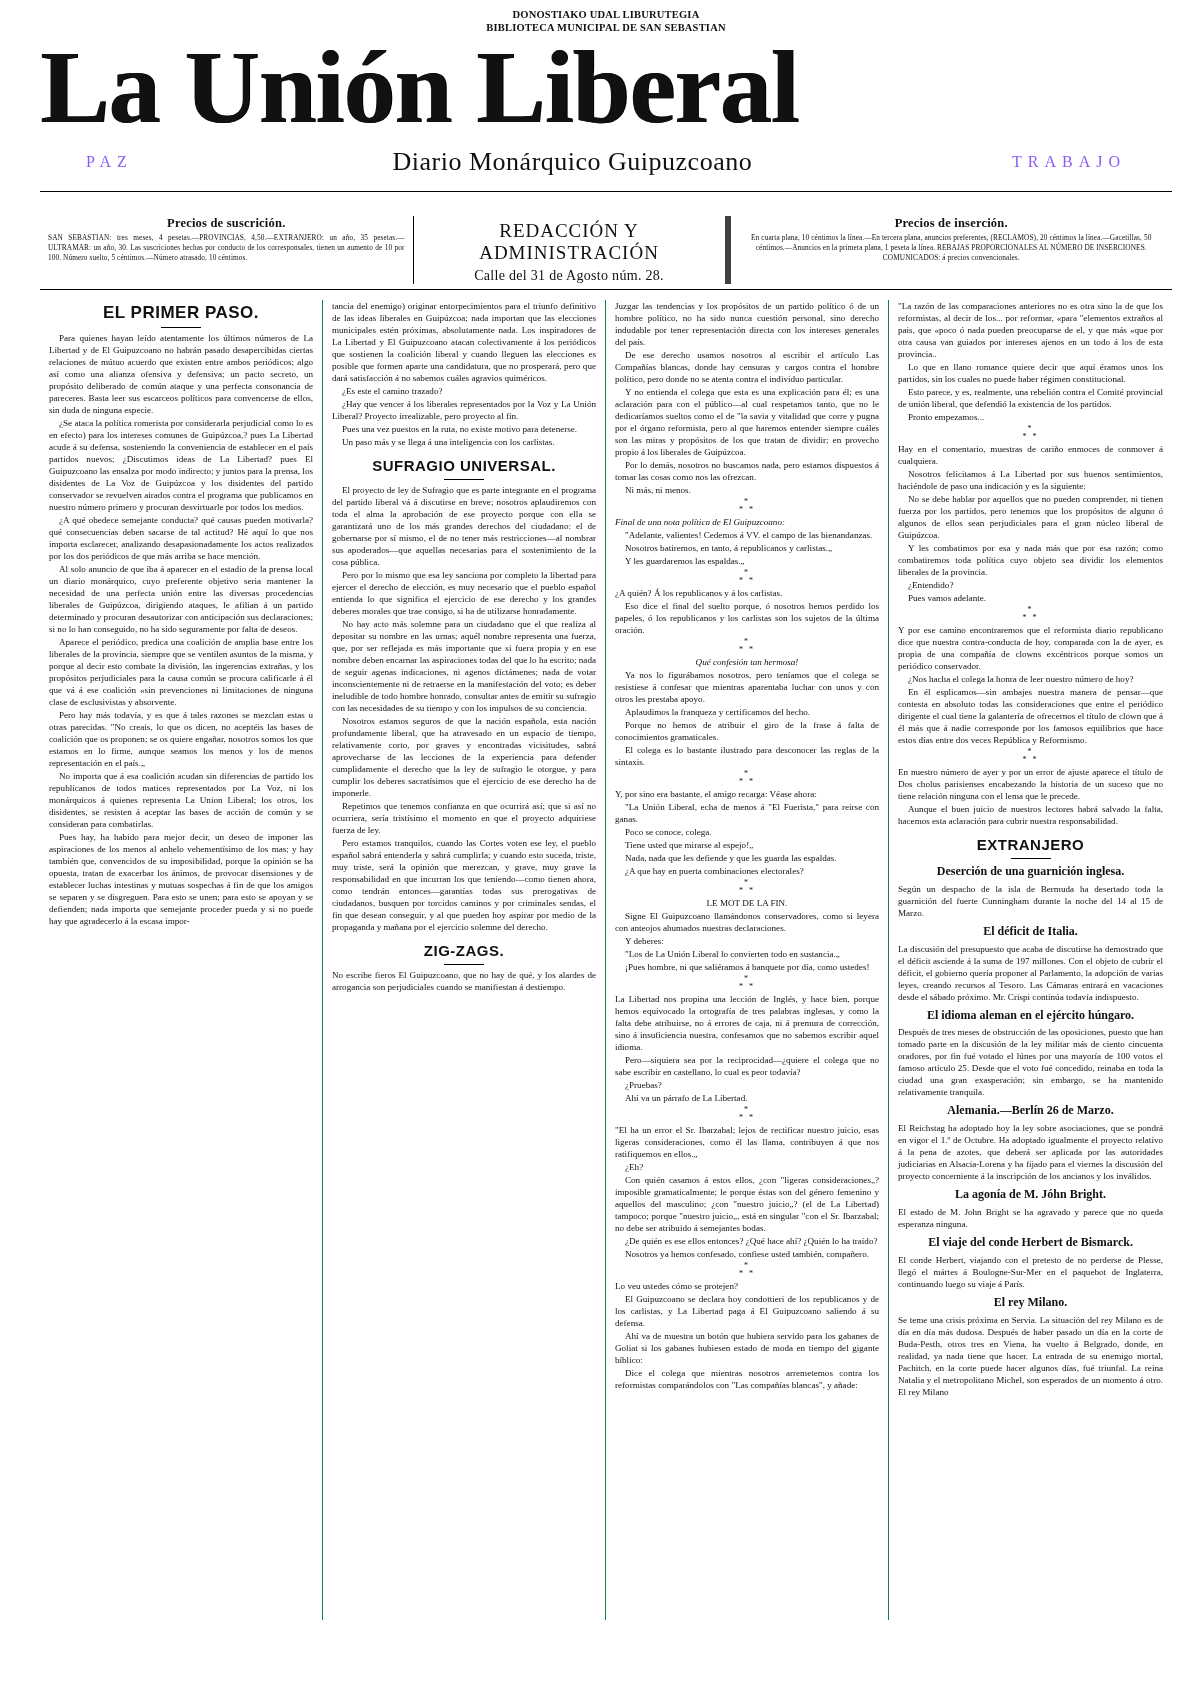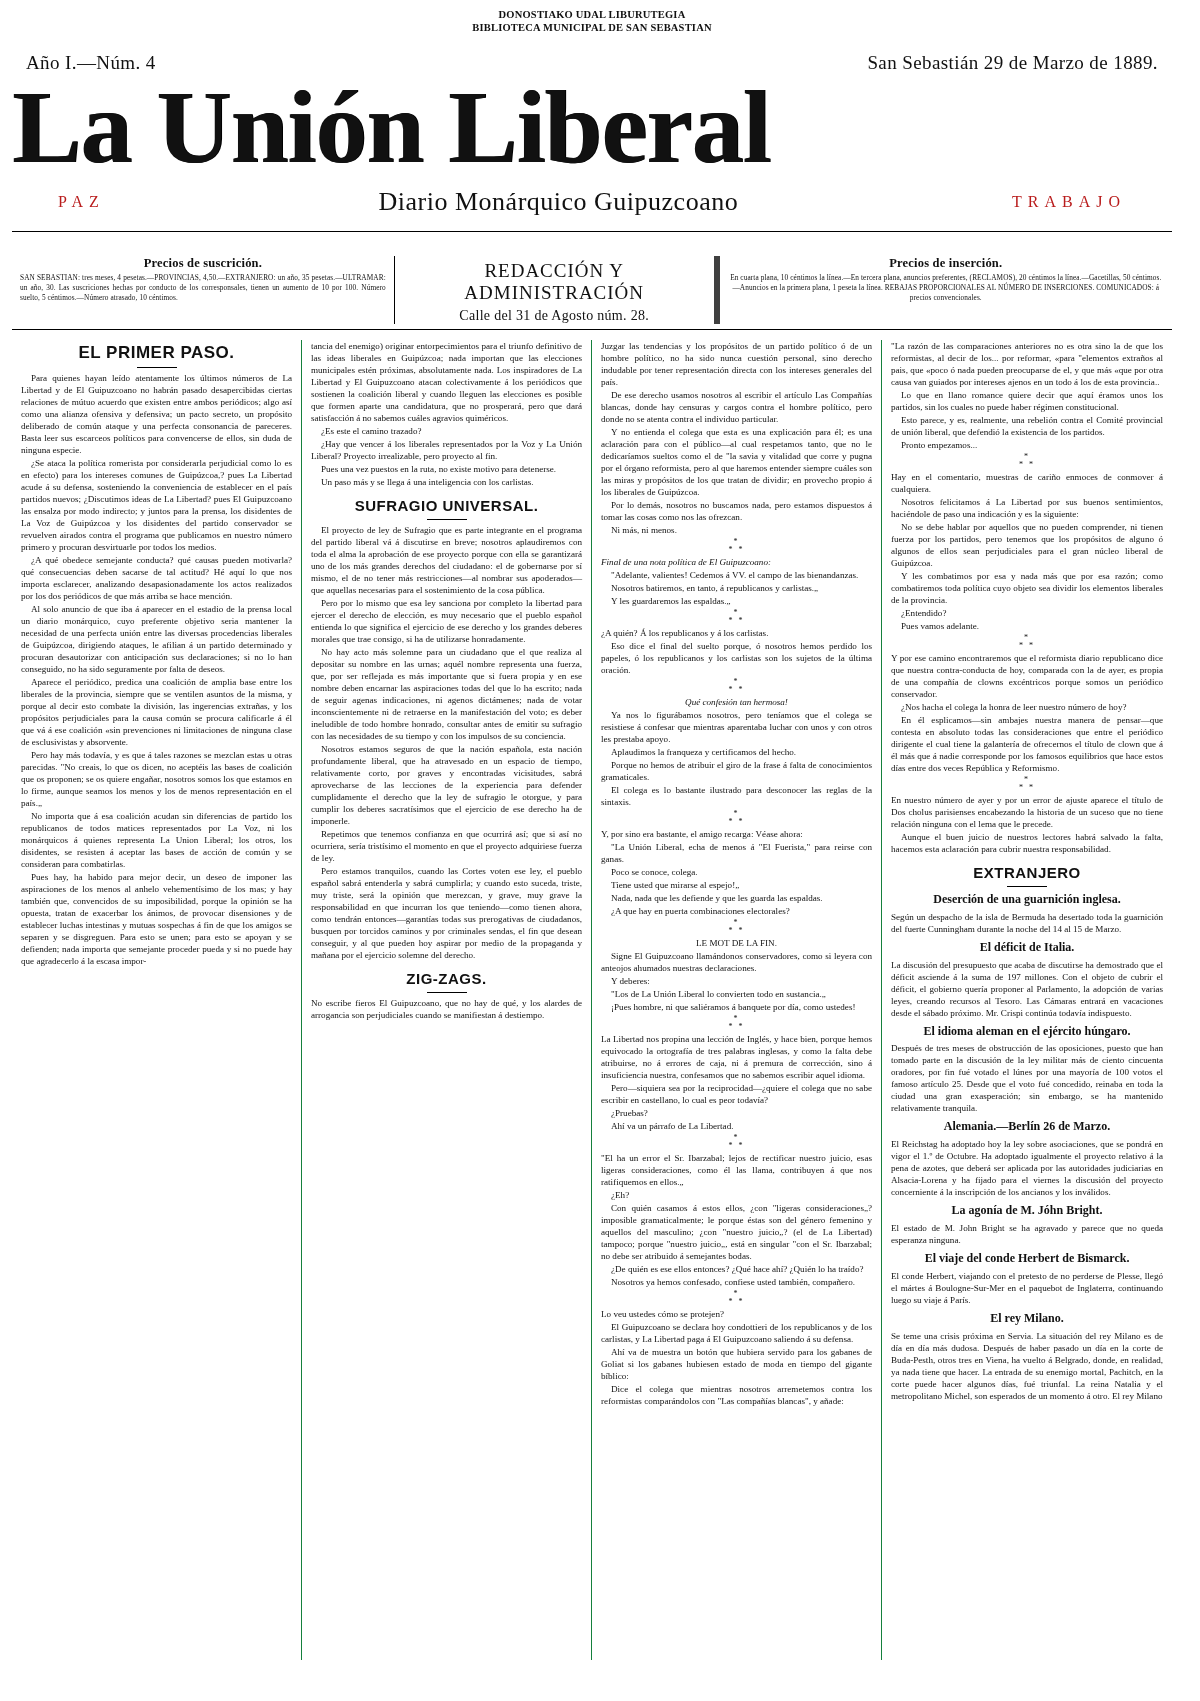--- a/index.html
+++ b/index.html
@@ -12,21 +12,21 @@
     height: 1701px;
     font-family: "Liberation Serif", serif;
     color: #111;
     overflow: hidden;
   }
   .page {
     width: 1200px;
     height: 1701px;
     position: relative;
     box-sizing: border-box;
-    padding: 6px 28px 0 12px;
+    padding: 6px 28px 0 40px;
   }
   
   .lib-header {
     text-align: center;
     font-family: "Liberation Serif", serif;
     font-size: 10.5px;
     font-weight: bold;
     letter-spacing: .2px;
     line-height: 1.25;
     margin-top: 2px;
@@ -59,21 +59,21 @@
     display: flex;
     justify-content: space-between;
     align-items: center;
     padding: 0 46px;
     margin-top: 10px;
   }
   .motto {
     font-size: 16px;
     letter-spacing: 6px;
     font-family: "Liberation Serif", serif;
-    color: #b91c1c;
+    color: #8b5cf6;
   }
   .subtitle {
     font-size: 26px;
     font-family: "Liberation Serif", serif;
     letter-spacing: .5px;
   }
   
   .info-bar {
     display: flex;
     margin-top: 14px;
@@ -177,24 +177,20 @@
 </head>
 <body>
 
 <div class="page">
 
   <div class="lib-header">
     <div>DONOSTIAKO UDAL LIBURUTEGIA</div>
     <div>BIBLIOTECA MUNICIPAL DE SAN SEBASTIAN</div>
   </div>
 
-  <div class="issue-line">
-    <div class="num">Año I.—Núm. 4</div>
-    <div class="date">San Sebastián 29 de Marzo de 1889.</div>
-  </div>
 
   <div class="masthead">La Unión Liberal</div>
 
   <div class="subline">
     <div class="motto">PAZ</div>
     <div class="subtitle">Diario Monárquico Guipuzcoano</div>
     <div class="motto">TRABAJO</div>
   </div>
 
   <div class="info-bar">

